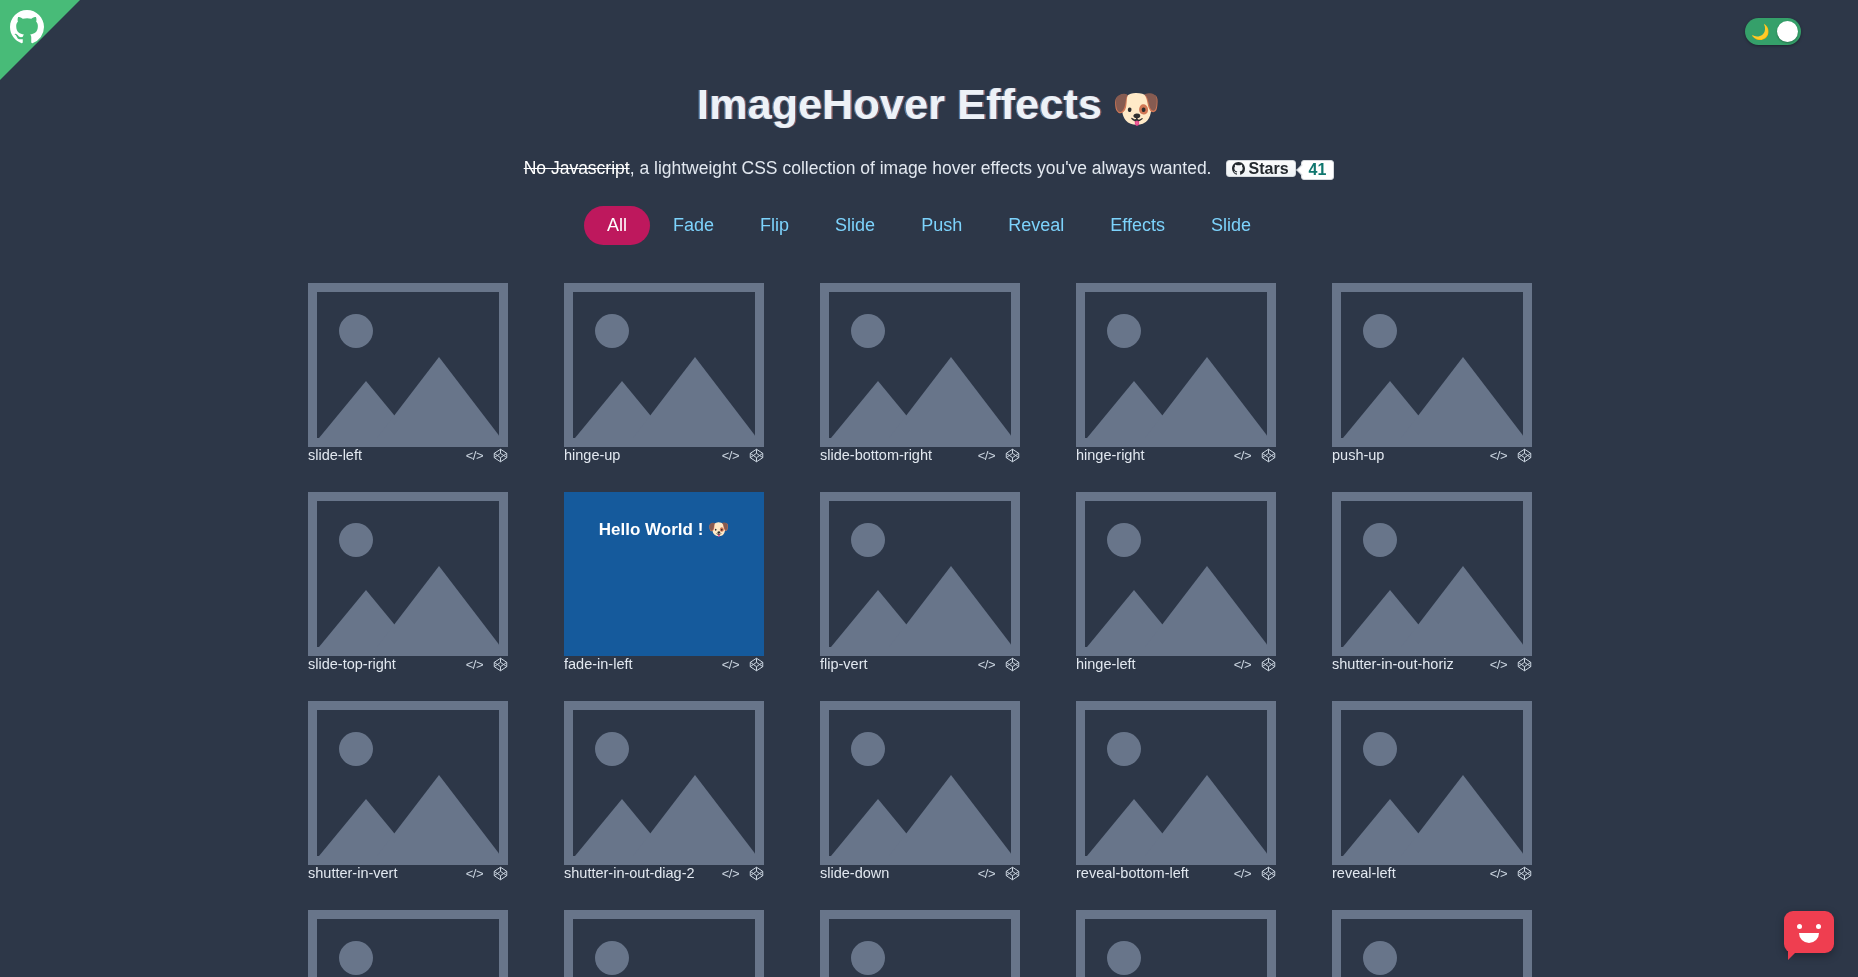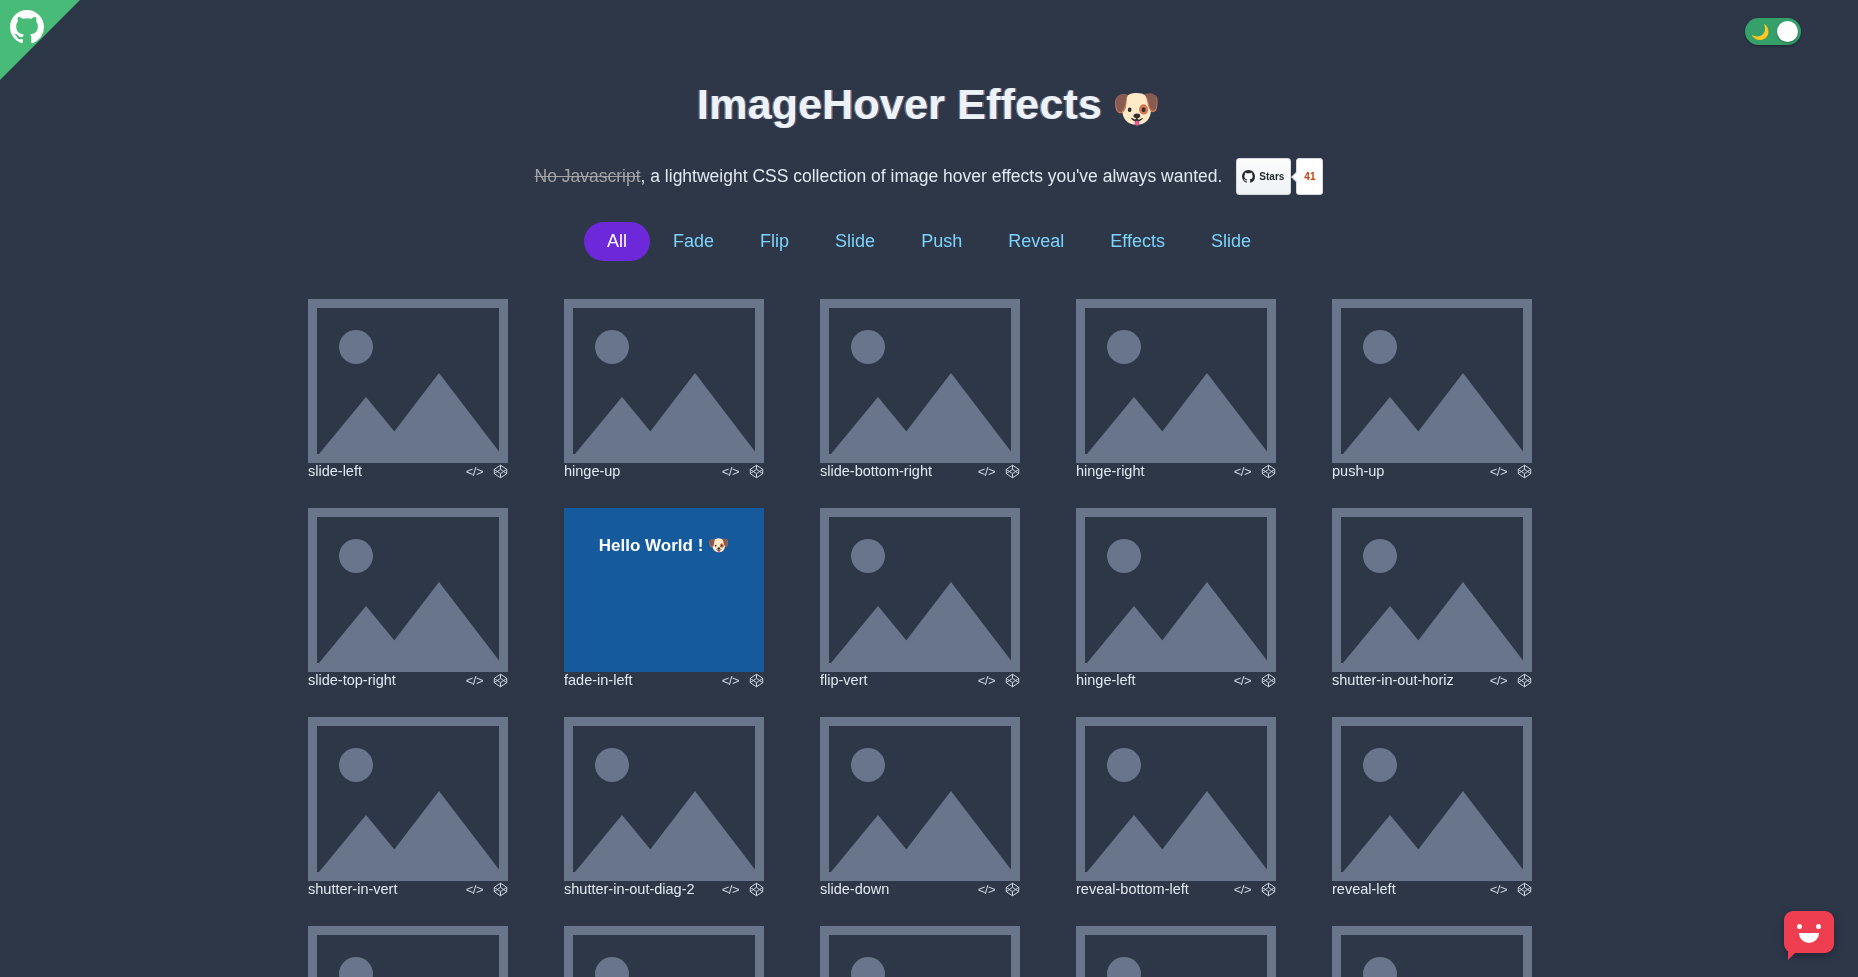--- a/index.html
+++ b/index.html
@@ -96,30 +96,30 @@
   .subtitle-row {
     margin-top: 26px;
     display: flex;
     align-items: center;
     justify-content: center;
     gap: 14px;
     font-size: 17.5px;
     color: #e2e8f0;
   }
   .subtitle-text .nojs {
-    color: #a3a3a3;
+    color: #ffffff;
     text-decoration: line-through;
   }
 
   
   .stars-badge {
     display: inline-flex;
     align-items: stretch;
-    height: 37px;
-    font-size: 10px;
+    height: 17px;
+    font-size: 16px;
     font-family: "Liberation Sans", sans-serif;
     cursor: pointer;
     user-select: none;
   }
   .stars-btn {
     display: flex;
     align-items: center;
     gap: 4px;
     background: linear-gradient(#fcfcfc, #eff3f6);
     border: 1px solid #d5d9dd;
@@ -127,25 +127,25 @@
     padding: 0 6px 0 5px;
     color: #24292e;
     font-weight: bold;
   }
   .stars-btn svg { display: block; }
   .stars-count {
     position: relative;
     margin-left: 5px;
     display: flex;
     align-items: center;
-    padding: 15px 7px;
+    padding: 9px 7px;
     background: #ffffff;
     border: 1px solid #d5d9dd;
     border-radius: 3px;
-    color: #c2410c;
+    color: #0f766e;
     font-weight: bold;
   }
   .stars-count::before {
     content: "";
     position: absolute;
     left: -4px;
     top: 50%;
     margin-top: -4px;
     width: 7px; height: 7px;
     background: #fff;
@@ -164,21 +164,21 @@
   }
   .tab {
     font-size: 18px;
     color: #7dd3fc;
     padding: 9px 23px;
     border-radius: 20px;
     cursor: pointer;
     white-space: nowrap;
   }
   .tab.active {
-    background: #6d28d9;
+    background: #be185d;
     color: #ffffff;
   }
 
   
   .grid {
     margin: 38px auto 0;
     width: 1242px;
     display: grid;
     grid-template-columns: repeat(5, 200px);
     column-gap: 56px;

